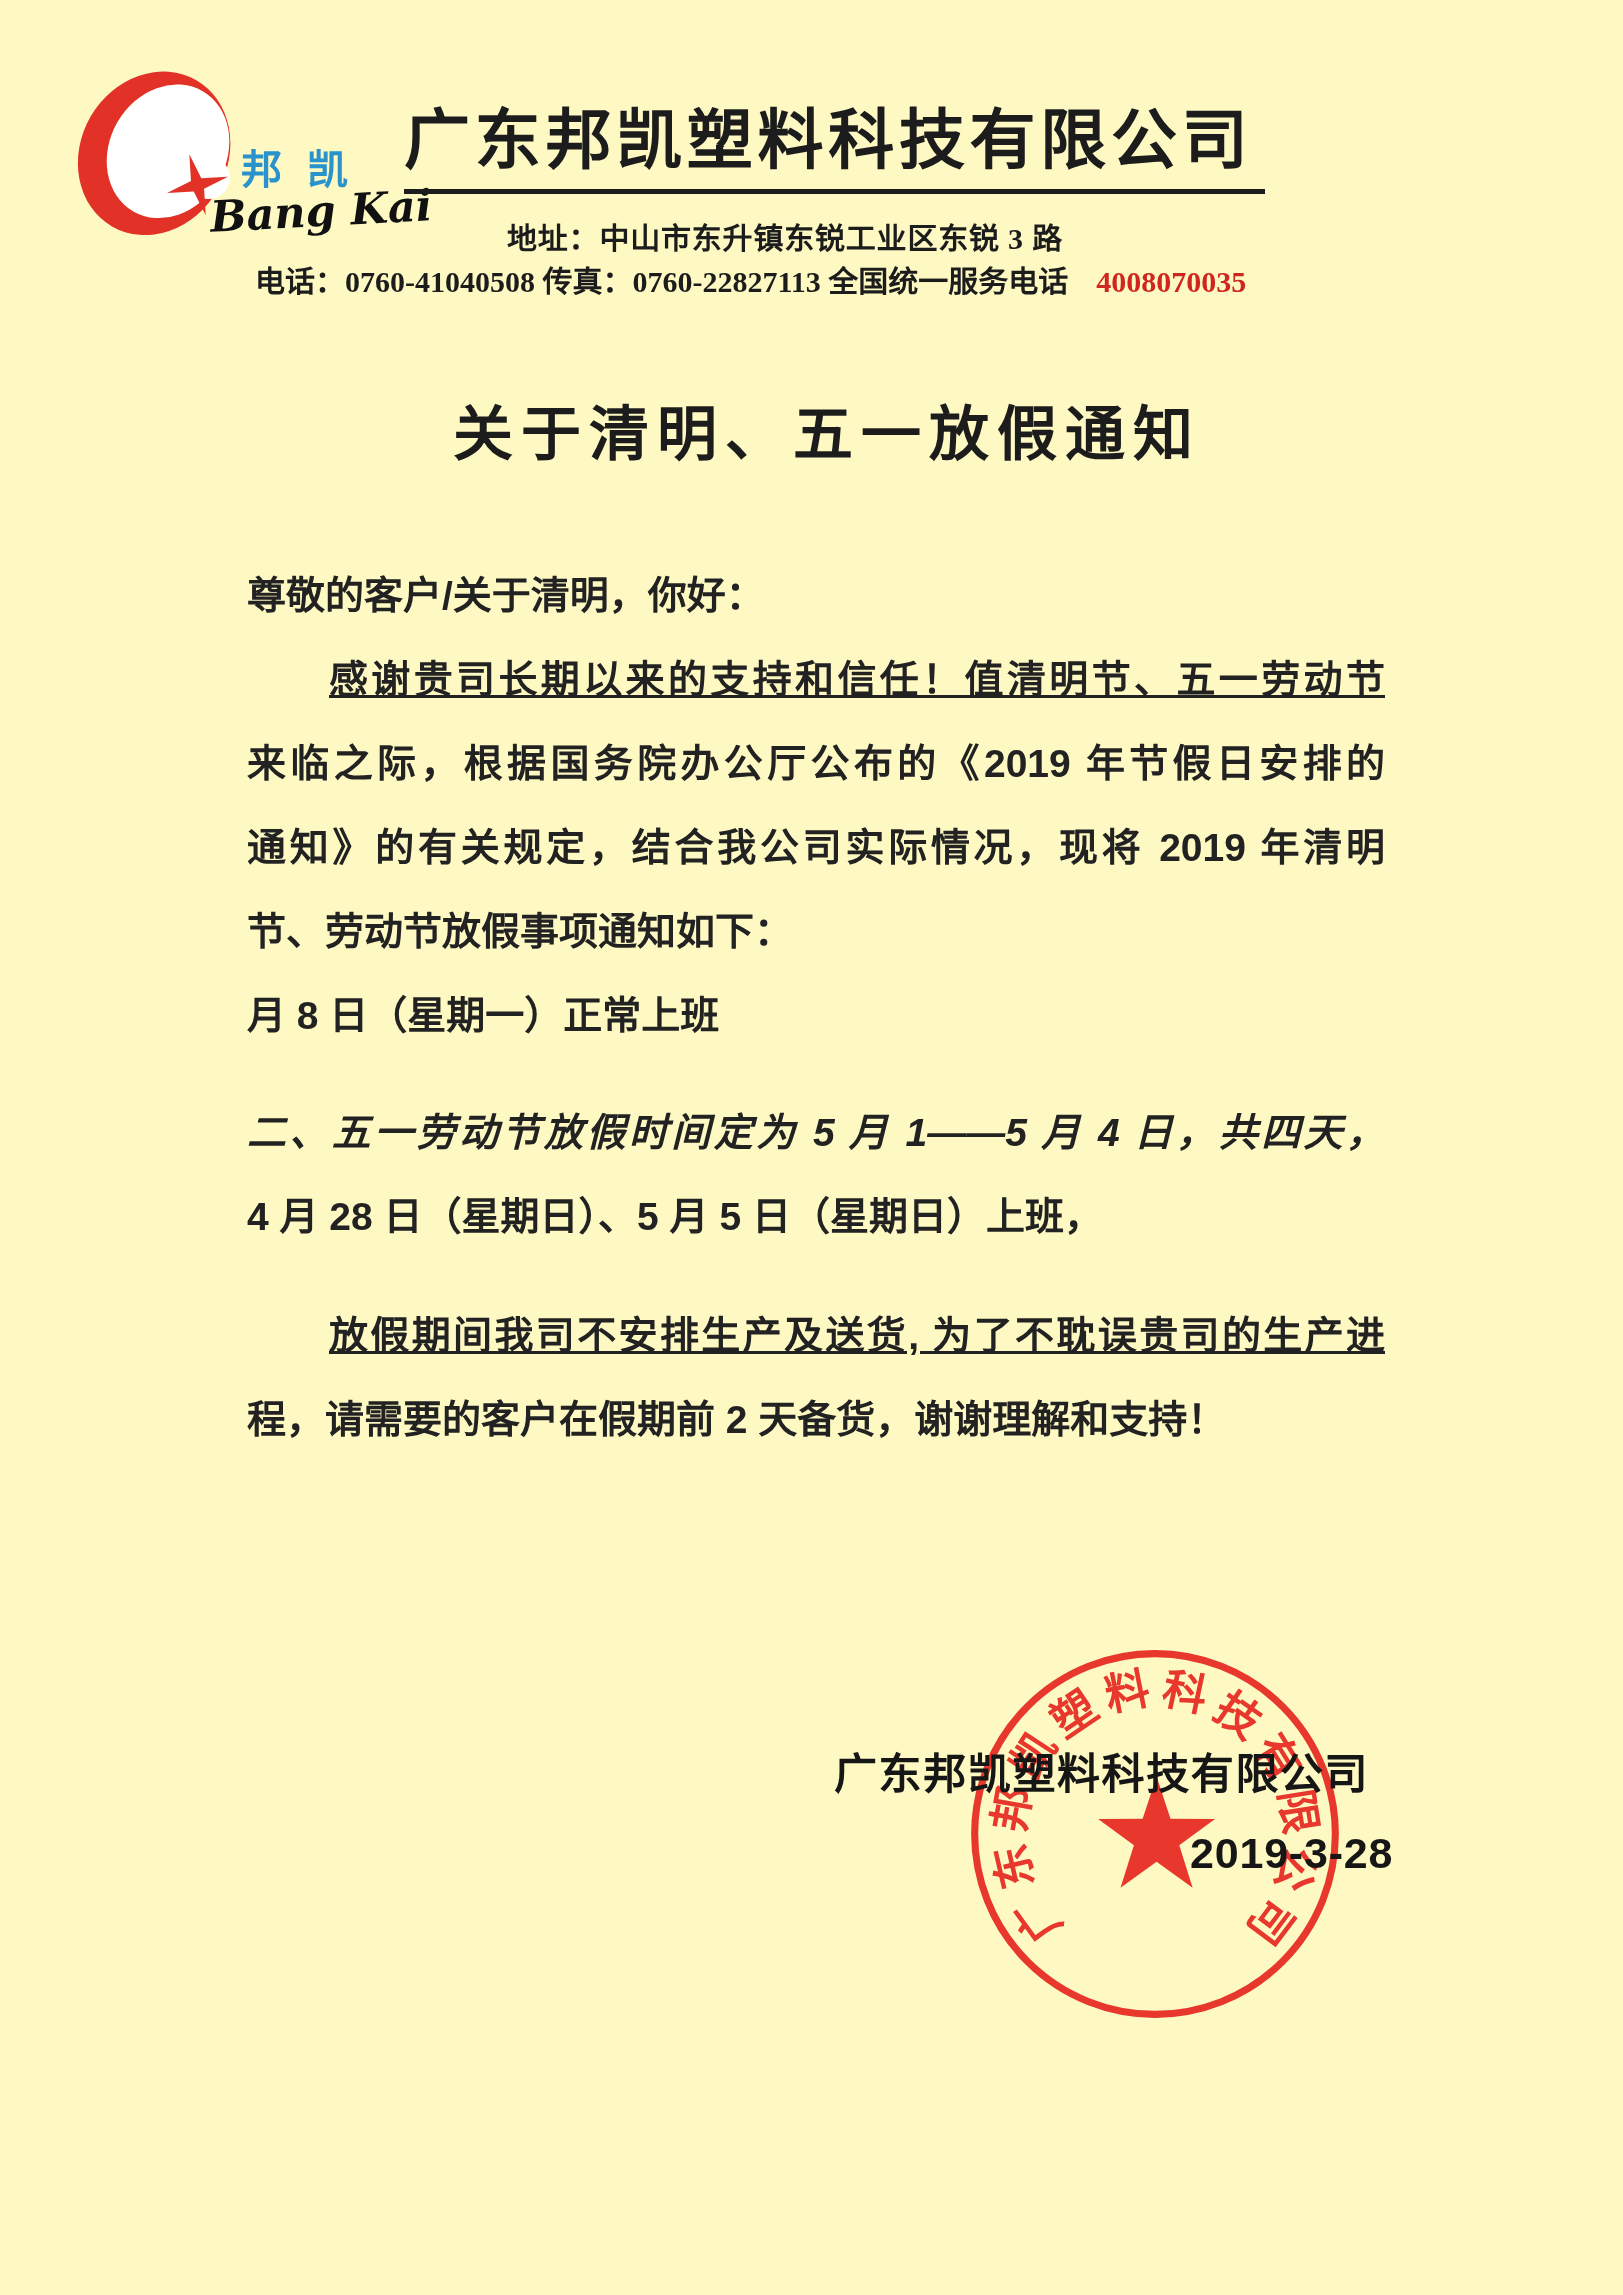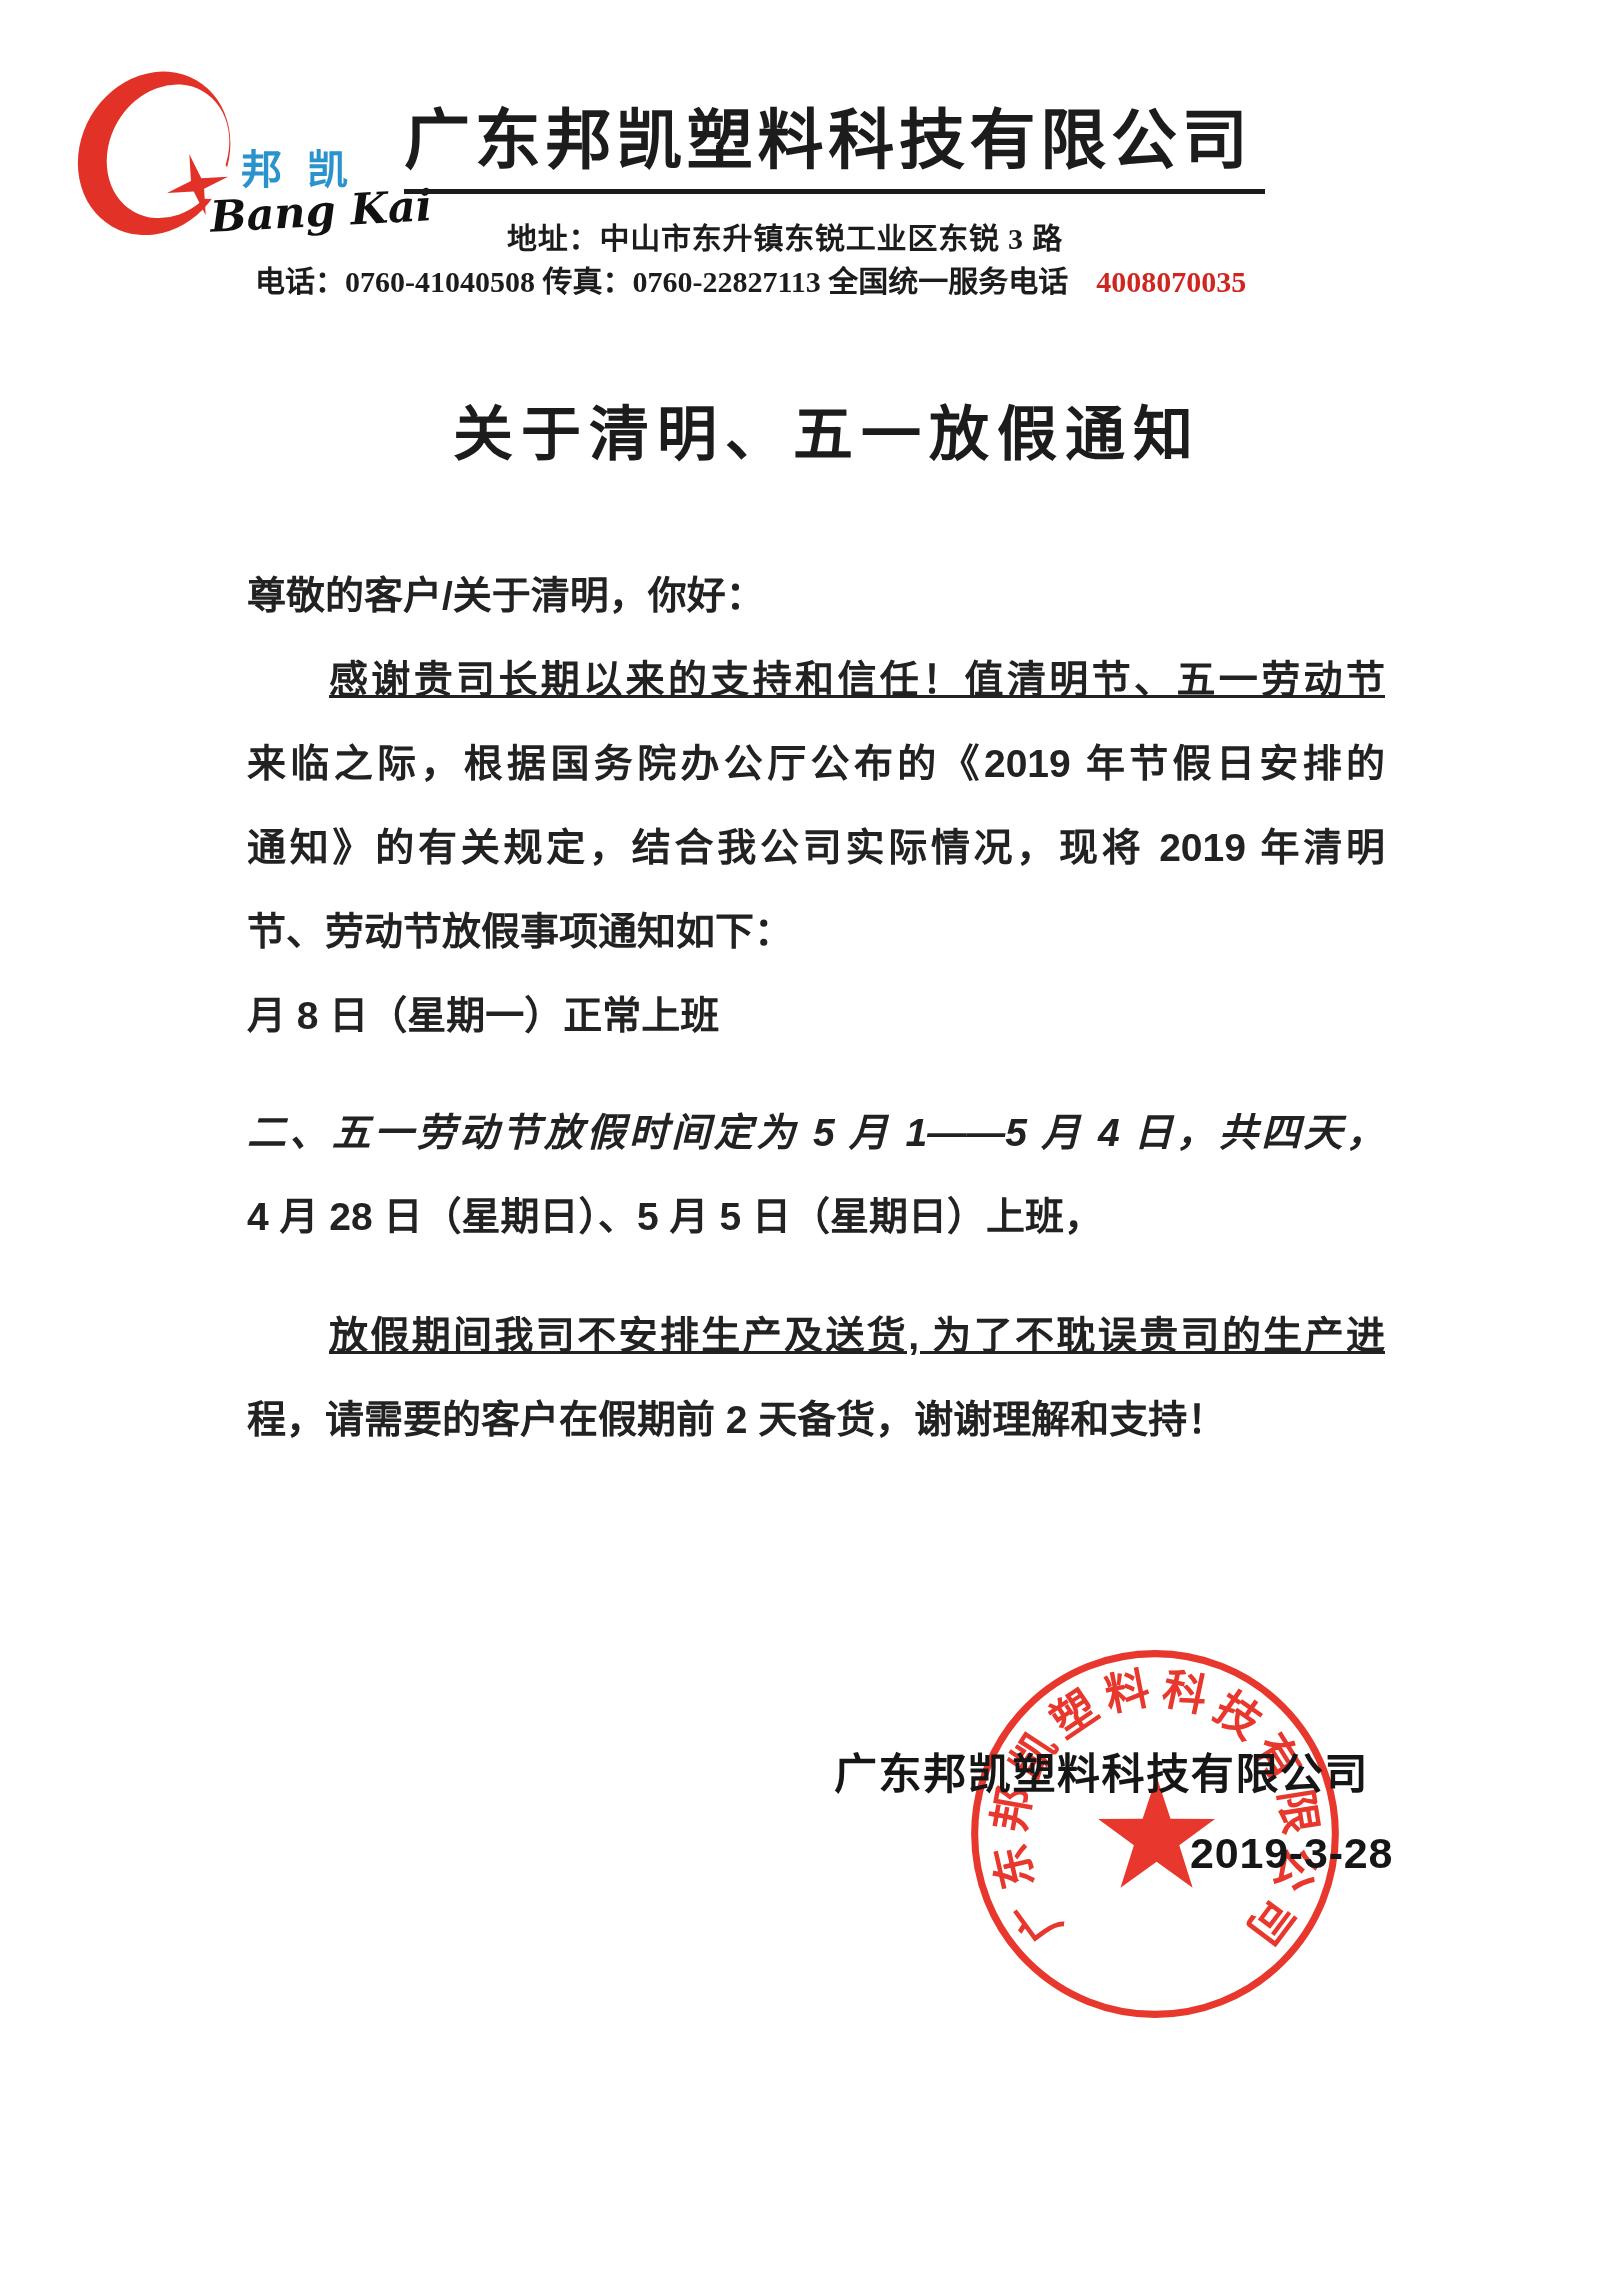--- a/index.html
+++ b/index.html
@@ -1,18 +1,18 @@
 <!DOCTYPE html>
 <html lang="zh-CN" style="font-size:12.6px"><head>
 <meta charset="utf-8">
 <style>
   * { margin:0; padding:0; box-sizing:border-box; }
   html,body { background:#888; }
   #page {
-    position:relative; width:1623px; height:2295px; background:#ffffff;
+    position:relative; width:1623px; height:2295px; background:#fef9c3;
     font-family:"Liberation Serif","DejaVu Serif",serif; color:#1c1c1c;
     overflow:hidden; margin:0 auto;
   }
   
   #logo-svg { position:absolute; left:68px; top:61px; width:177px; height:183px; }
   .logo-blue {
     position:absolute; left:241px; top:136px; width:166px;
     font-family:"Liberation Sans","DejaVu Sans",sans-serif;
     font-weight:bold; font-size:41px; color:#2a93cc; letter-spacing:25px; white-space:nowrap;
   }

